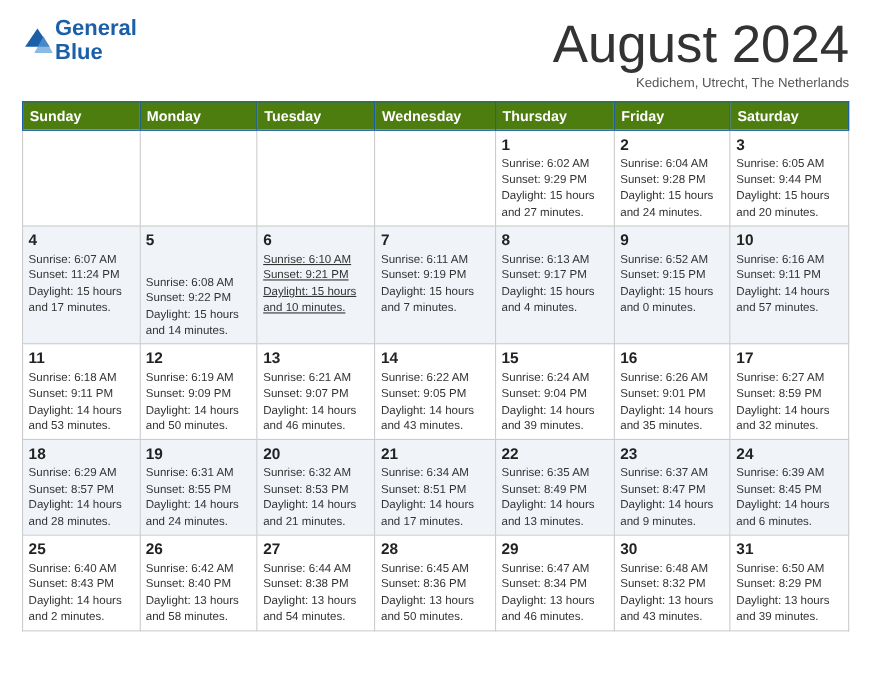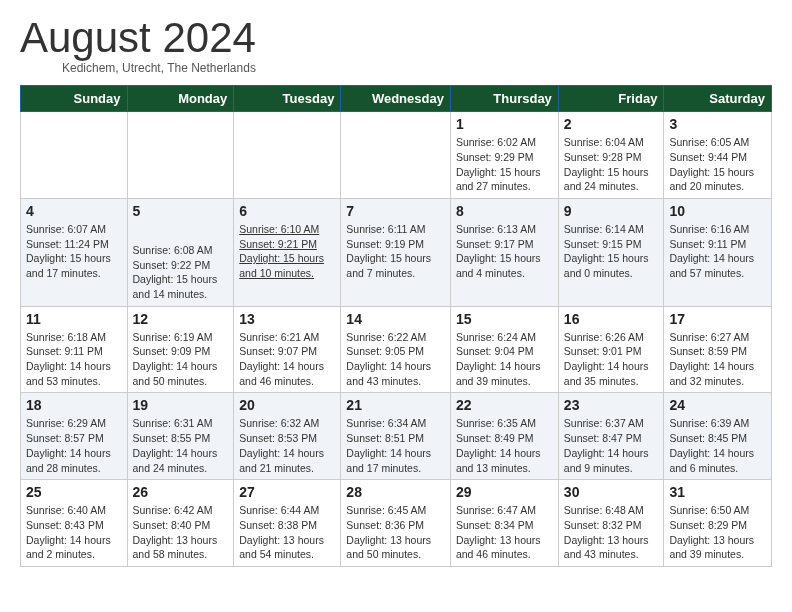--- a/index.html
+++ b/index.html
@@ -6,29 +6,29 @@
     body { font-family: Arial, sans-serif; background: #fff; width: 792px; min-height: 612px; }
     
     .page { width: 792px; padding: 15px 20px; }
     
     .header { display: flex; justify-content: space-between; align-items: flex-start; margin-bottom: 10px; }
     
     .logo { display: flex; align-items: center; }
     .logo-icon { width: 28px; height: 28px; margin-right: 2px; }
     
     .title-block { text-align: right; }
-    .main-title { font-size: 42px; font-weight: 300; color: #333; line-height: 1.1; }
+    .main-title { font-size: 48px; font-weight: 300; color: #333; line-height: 1.1; }
     .subtitle { font-size: 12px; color: #555; font-weight: normal; }
     
     .calendar { width: 100%; border-collapse: collapse; font-size: 11px; }
     
     .calendar th {
-      background: #14532d;
+      background: #4d7c0f;
       color: #fff;
-      text-align: right;
+      text-align: left;
       padding: 5px 6px;
       font-size: 13px;
       font-weight: bold;
       border: 1px solid #1a5fa8;
     }
     
     .calendar td {
       border: 1px solid #ccc;
       vertical-align: top;
       padding: 4px 5px;
@@ -44,20 +44,30 @@
     
     .empty-cell { background: #fff !important; }
     
     .calendar tr:nth-child(2) td { min-height: 90px; }
   </style>
 </head>
 <body>
 
 <div class="page">
   <div class="header">
+    <div class="logo">
+      <svg class="logo-icon" viewBox="0 0 40 40">
+        <polygon points="20,4 36,28 4,28" fill="#1a5fa8"></polygon>
+        <polygon points="28,14 40,36 16,36" fill="#5b9bd5" opacity="0.7"></polygon>
+      </svg>
+      <div>
+        <div style="font-size:20px;font-weight:bold;color:#1a5fa8;line-height:1.1;">General</div>
+        <div style="font-size:20px;font-weight:bold;color:#1a5fa8;line-height:1.1;">Blue</div>
+      </div>
+    </div>
     <div class="title-block">
       <div class="main-title">August 2024</div>
       <div class="subtitle">Kedichem, Utrecht, The Netherlands</div>
     </div>
   </div>
 
   <table class="calendar">
     <thead>
       <tr>
         <th>Sunday</th>
@@ -128,21 +138,21 @@
           </td>
           <td>
             <div class="day-num">8</div>
             <div class="day-info" style="white-space: pre-line;">Sunrise: 6:13 AM
 Sunset: 9:17 PM
 Daylight: 15 hours
 and 4 minutes.</div>
           </td>
           <td>
             <div class="day-num">9</div>
-            <div class="day-info" style="white-space: pre-line;">Sunrise: 6:14 AM
+            <div class="day-info" style="white-space: pre-line;">Sunrise: 6:52 AM
 Sunset: 9:15 PM
 Daylight: 15 hours
 and 0 minutes.</div>
           </td>
           <td>
             <div class="day-num">10</div>
             <div class="day-info" style="white-space: pre-line;">Sunrise: 6:16 AM
 Sunset: 9:11 PM
 Daylight: 14 hours
 and 57 minutes.</div>

